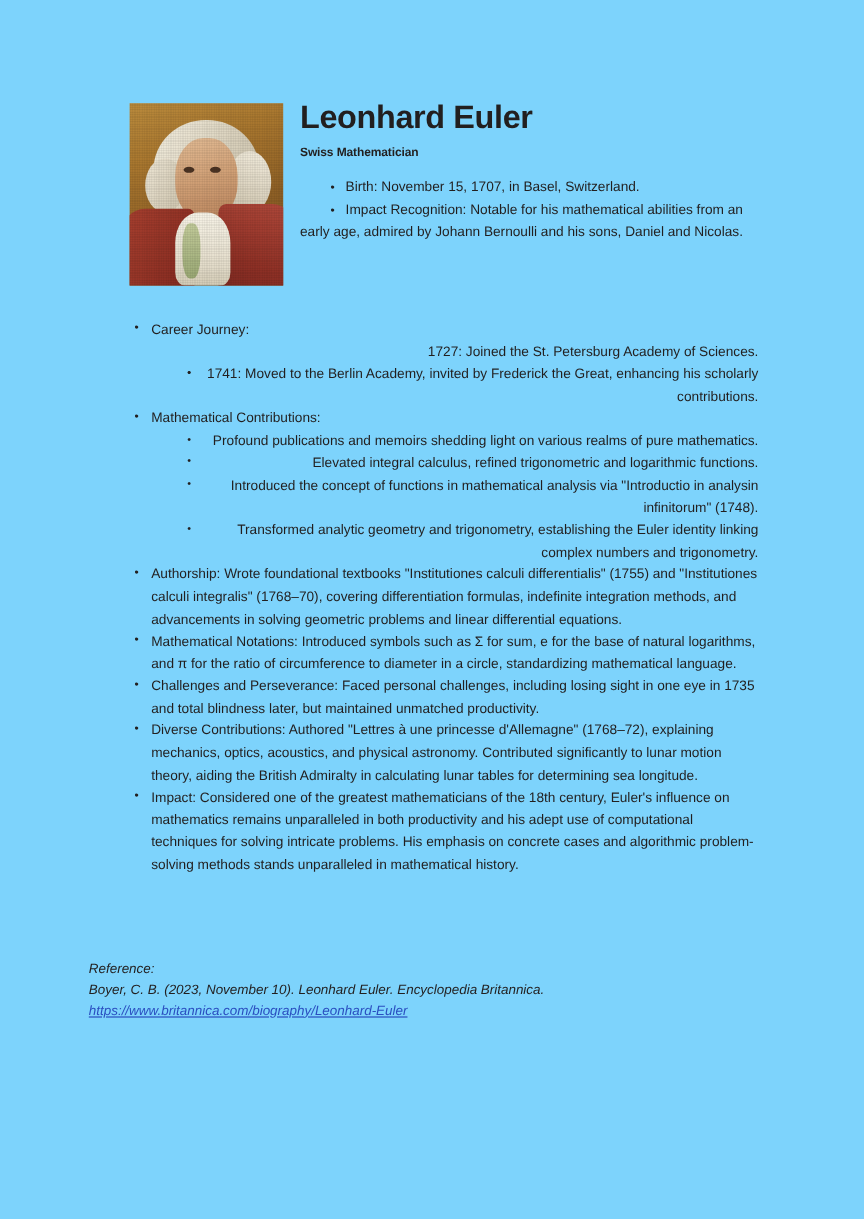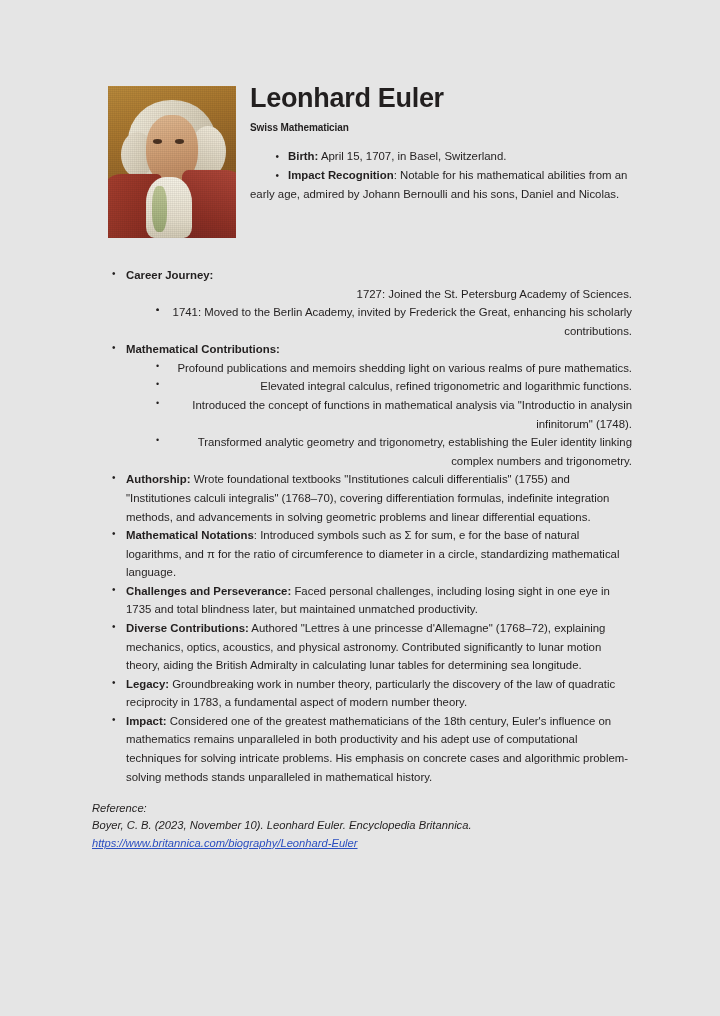--- a/index.html
+++ b/index.html
@@ -14,21 +14,21 @@
     color: #221f1f;
     position: relative;
     overflow: hidden;
   }
 
   .page {
     position: absolute;
     left: 0; top: 0;
     width: 720px;
     height: 1016px;
-    background: #e5e5e5;
+    background: #7dd3fc;
   }
 
   
   .header {
     position: absolute;
     left: 72px;
     top: 84px;
     width: 560px;
   }
   .portrait {
@@ -216,32 +216,31 @@
   ul.lv2 > li > .b {
     position: absolute;
     left: 30px;
     top: 0;
     font-size: 9px;
     line-height: inherit;
   }
   ul.lv2 > li > .b::before { content: "\2022"; }
   ul.lv2 > li.nobullet > .b::before { content: ""; }
 
-  .lbl { font-weight: bold; text-align: right; }
+  .lbl { font-weight: normal; text-align: right; }
 
   
   .reference {
     position: absolute;
     left: 74px;
     top: 800px;
     width: 520px;
     font-size: 11.2px;
     line-height: 1.55;
     font-style: italic;
-    margin-left: 18px;
   }
   .reference .ref-line { display: block; }
   .reference .ref-link {
     display: inline-block;
     color: #2a4ec0;
     text-decoration: underline;
     font-style: italic;
   }
 </style>
 </head>
@@ -262,21 +261,21 @@
       <div class="coat-r"></div>
       <div class="cravat"></div>
       <div class="cravat-green"></div>
       <div class="grain"></div>
     </div>
 
     <h1 class="title">Leonhard Euler</h1>
     <h2 class="subtitle">Swiss Mathematician</h2>
 
     <ul class="header-list">
-        <li><span class="hb"></span><span class="lbl">Birth:</span><span> April 15, 1707, in Basel, Switzerland.</span></li>
+        <li><span class="hb"></span><span class="lbl">Birth:</span><span> November 15, 1707, in Basel, Switzerland.</span></li>
         <li><span class="hb"></span><span class="lbl">Impact Recognition</span><span>: Notable for his mathematical abilities from an early age, admired by Johann Bernoulli and his sons, Daniel and Nicolas.</span></li>
       </ul>
   </div>
 
   <div class="body">
     <ul class="lv1">
         <li><span class="b"></span><span class="lbl">Career Journey:</span><span></span><ul class="lv2">
             <li class="nobullet"><span class="b"></span><span>1727: Joined the St. Petersburg Academy of Sciences.</span></li>
             <li><span class="b"></span></li>
             <li><span class="b"></span><span>1741: Moved to the Berlin Academy, invited by Frederick the Great, enhancing his scholarly contributions.</span></li>
@@ -284,21 +283,20 @@
         <li><span class="b"></span><span class="lbl">Mathematical Contributions:</span><span></span><ul class="lv2">
             <li><span class="b"></span><span>Profound publications and memoirs shedding light on various realms of pure mathematics.</span></li>
             <li><span class="b"></span><span>Elevated integral calculus, refined trigonometric and logarithmic functions.</span></li>
             <li><span class="b"></span><span>Introduced the concept of functions in mathematical analysis via "Introductio in analysin infinitorum" (1748).</span></li>
             <li><span class="b"></span><span>Transformed analytic geometry and trigonometry, establishing the Euler identity linking complex numbers and trigonometry.</span></li>
           </ul></li>
         <li><span class="b"></span><span class="lbl">Authorship:</span><span> Wrote foundational textbooks "Institutiones calculi differentialis" (1755) and "Institutiones calculi integralis" (1768–70), covering differentiation formulas, indefinite integration methods, and advancements in solving geometric problems and linear differential equations.</span></li>
         <li><span class="b"></span><span class="lbl">Mathematical Notations</span><span>: Introduced symbols such as Σ for sum, e for the base of natural logarithms, and π for the ratio of circumference to diameter in a circle, standardizing mathematical language.</span></li>
         <li><span class="b"></span><span class="lbl">Challenges and Perseverance:</span><span> Faced personal challenges, including losing sight in one eye in 1735 and total blindness later, but maintained unmatched productivity.</span></li>
         <li><span class="b"></span><span class="lbl">Diverse Contributions:</span><span> Authored "Lettres à une princesse d'Allemagne" (1768–72), explaining mechanics, optics, acoustics, and physical astronomy. Contributed significantly to lunar motion theory, aiding the British Admiralty in calculating lunar tables for determining sea longitude.</span></li>
-        <li><span class="b"></span><span class="lbl">Legacy:</span><span> Groundbreaking work in number theory, particularly the discovery of the law of quadratic reciprocity in 1783, a fundamental aspect of modern number theory.</span></li>
         <li><span class="b"></span><span class="lbl">Impact:</span><span> Considered one of the greatest mathematicians of the 18th century, Euler's influence on mathematics remains unparalleled in both productivity and his adept use of computational techniques for solving intricate problems. His emphasis on concrete cases and algorithmic problem-solving methods stands unparalleled in mathematical history.</span></li>
       </ul>
   </div>
 
   <div class="reference">
     <span class="ref-line">Reference:</span>
     <span class="ref-line">Boyer, C. B. (2023, November 10). Leonhard Euler. Encyclopedia Britannica.</span>
     <a class="ref-link" href="#">https://www.britannica.com/biography/Leonhard-Euler</a>
   </div>
 

